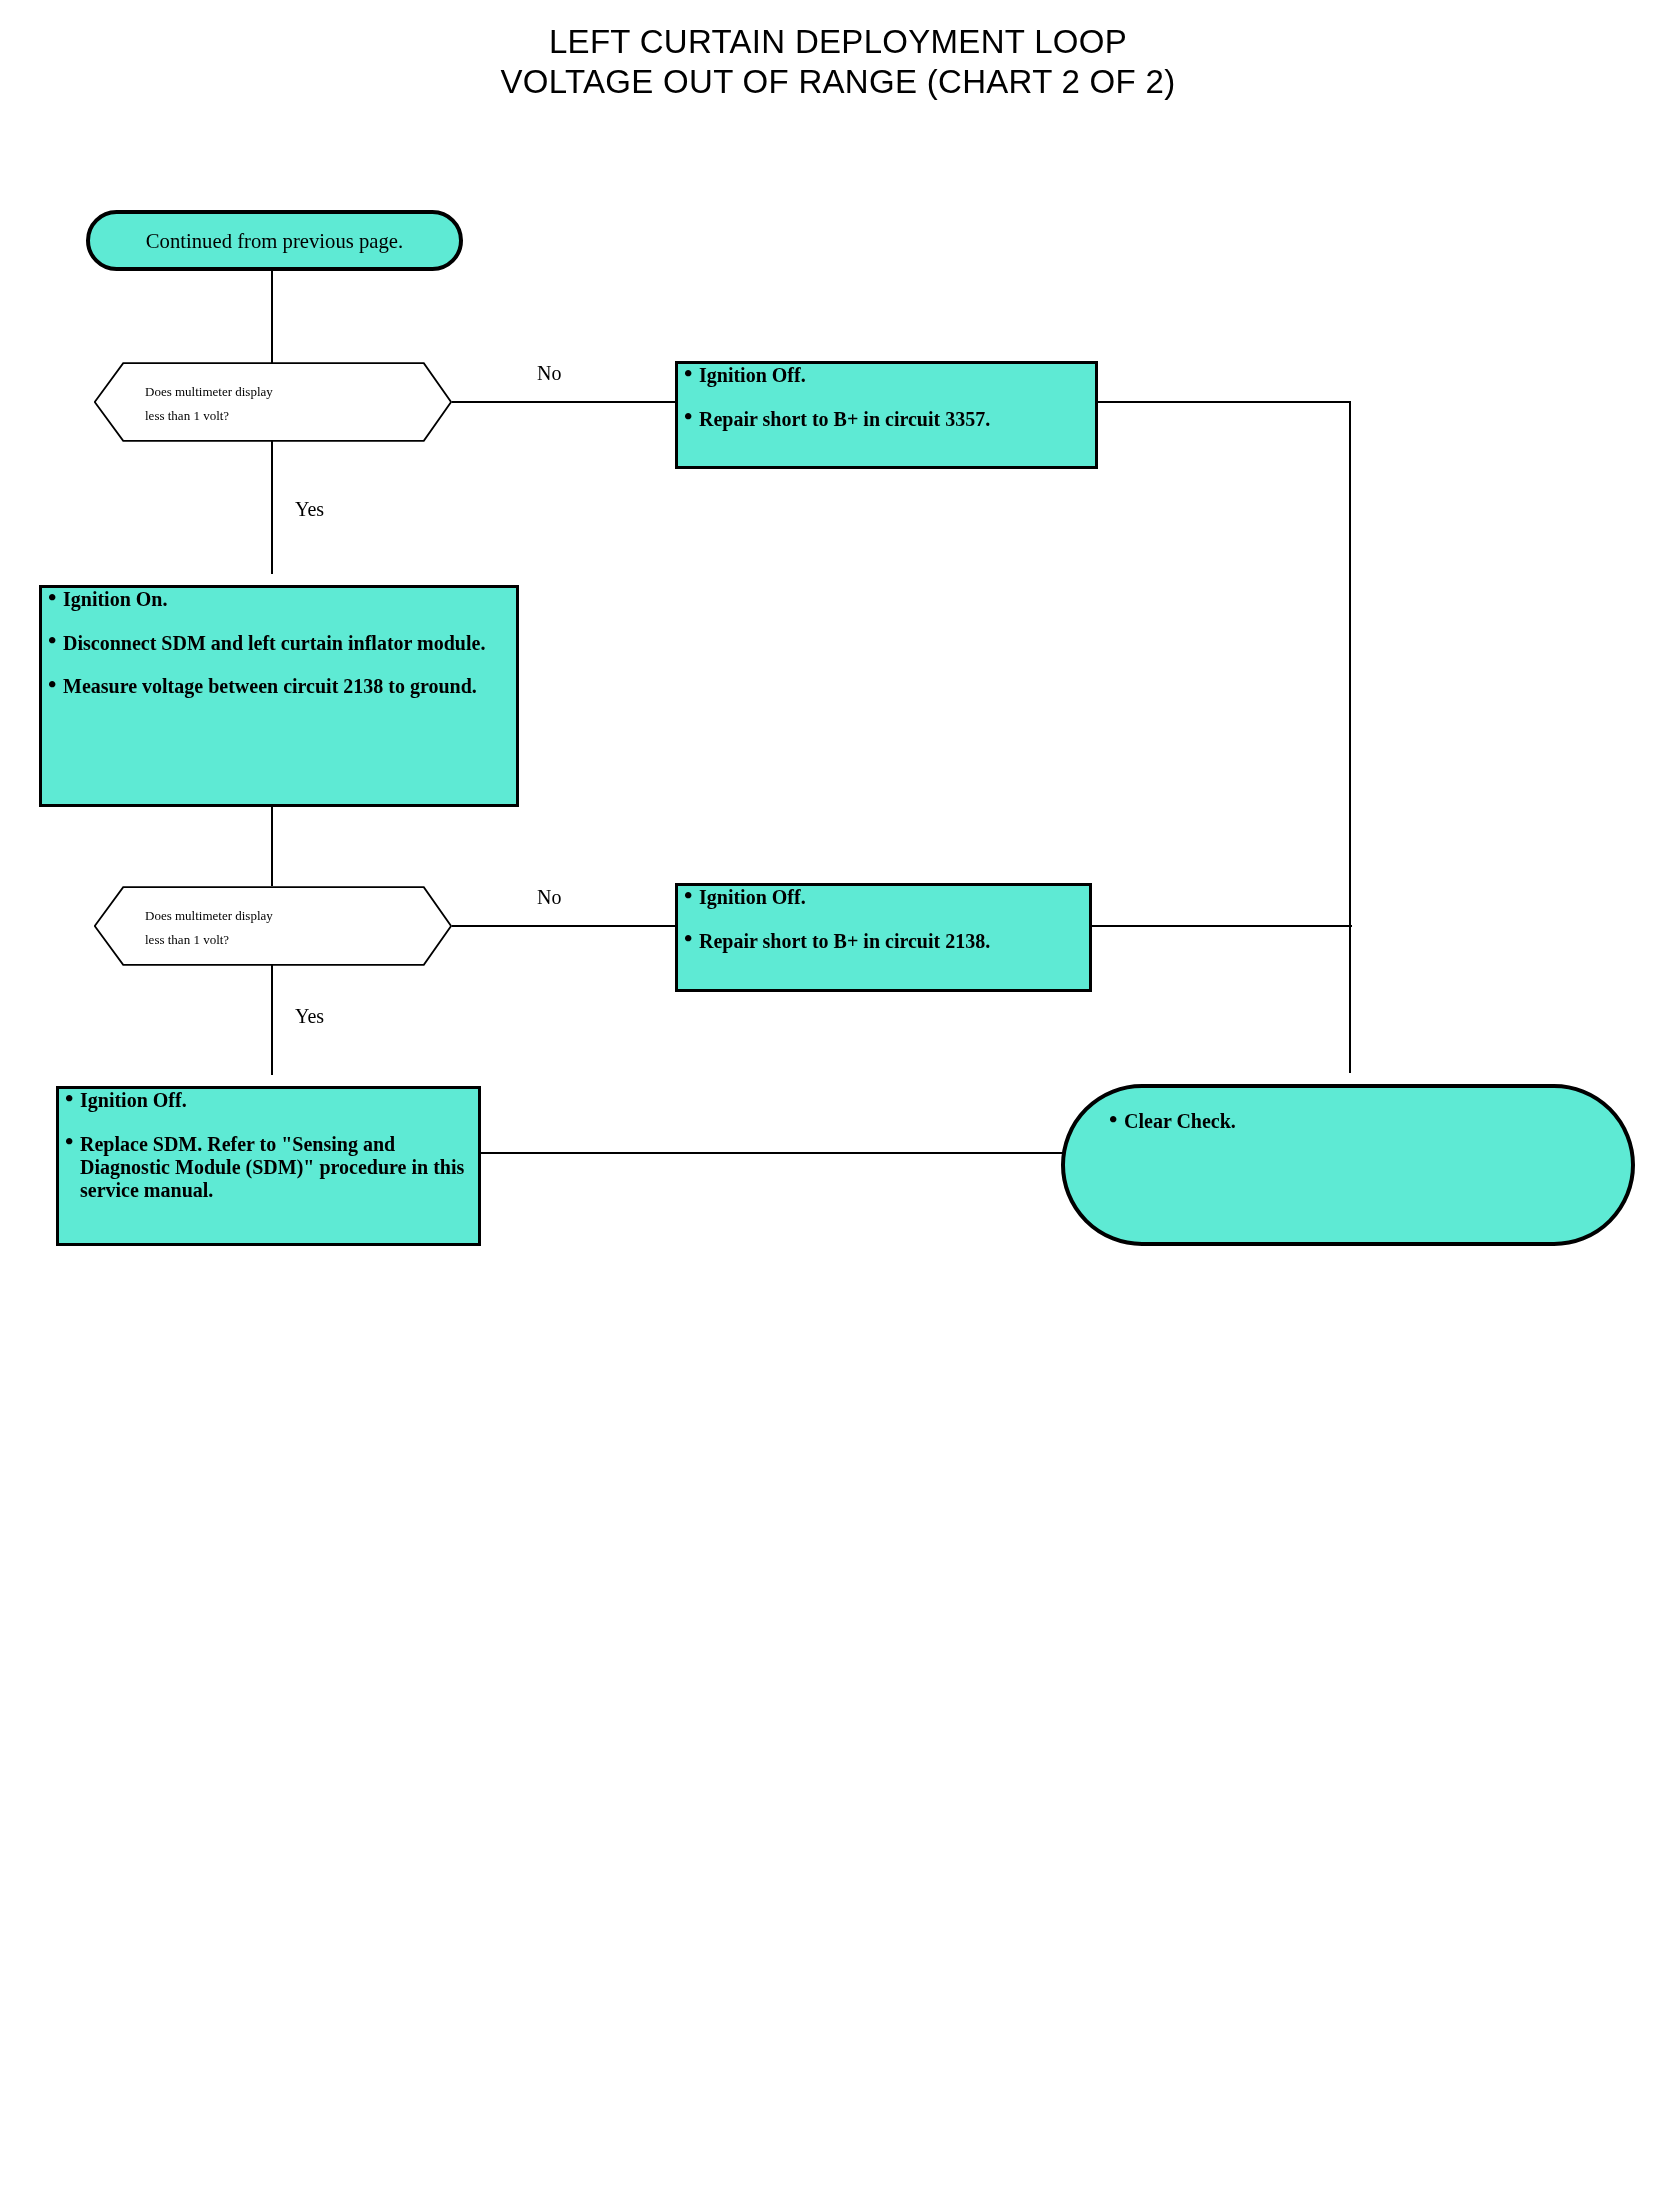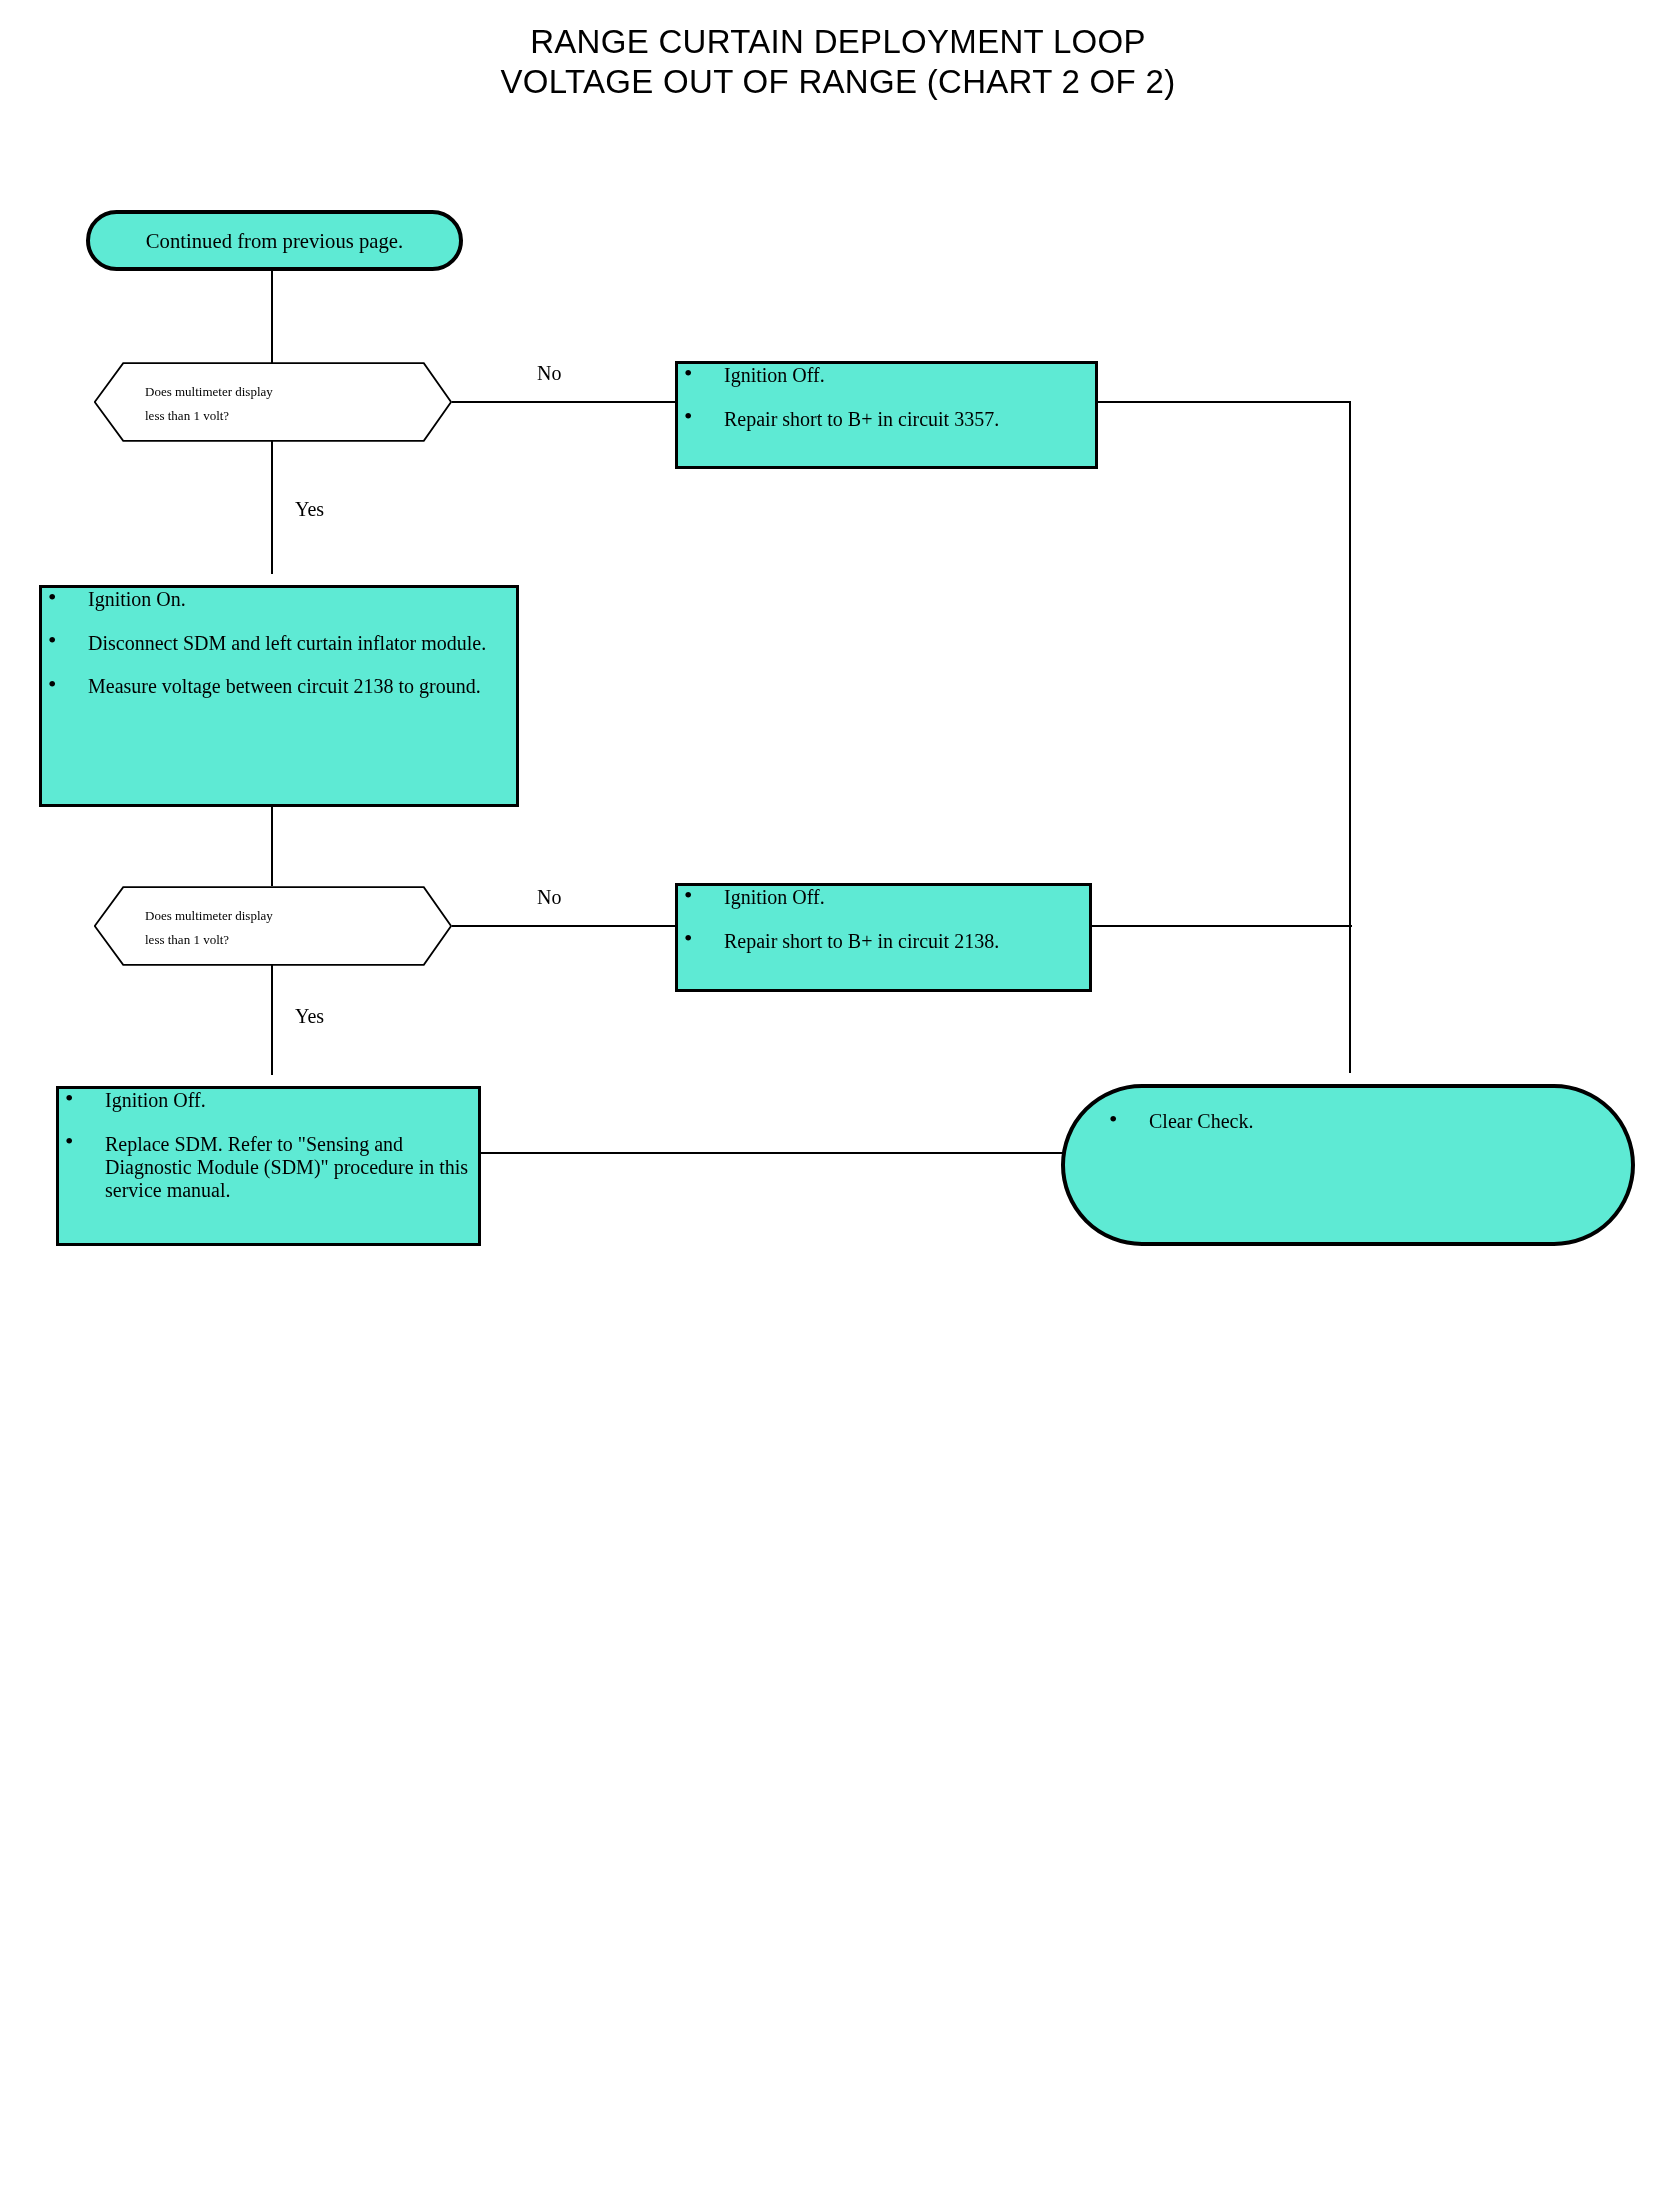--- a/index.html
+++ b/index.html
@@ -18,22 +18,22 @@
   .node{position:absolute;box-sizing:border-box;background:#5eead4;margin-top:13px;}
 
   .termbox{border:4.3px solid #000;border-radius:607px;}
   .procbox{border:3.6px solid #000;}
 
   .ctr{display:flex;align-items:center;justify-content:center;height:100%;}
   .ctrtext{font-size:20.7px;line-height:24px;}
 
   
   ul.bl{list-style:none;margin:0;padding:0;}
-  ul.bl li{position:relative;padding-left:46px;font-size:20px;line-height:23px;
-           margin:0 0 20.7px 0;}
+  ul.bl li{position:relative;padding-left:21px;font-size:20px;line-height:23px;
+           margin:0 0 20.7px 0;font-weight:bold;}
   ul.bl li:last-child{margin-bottom:0;}
   ul.bl li::before{content:"\2022";position:absolute;left:6px;top:-2.4px;
                    font-size:24px;line-height:23px;}
 
   .pad-a{padding:20.7px 18px 0 20.7px;}
   .pad-b{padding:24px 17px 0 24px;}
   .pad-c{padding:23px 18px 0 28px;}
 
   
   .hex{position:absolute;}
@@ -45,21 +45,21 @@
   .ln-h{position:absolute;height:2.4px;background:#000;}
 
   .edgelabel{position:absolute;font-size:20px;line-height:23px;}
 </style>
 </head>
 <body>
 
 <div id="canvas">
 
   <div class="title">
-    <div>RANGE CURTAIN DEPLOYMENT LOOP</div>
+    <div>LEFT CURTAIN DEPLOYMENT LOOP</div>
     <div>VOLTAGE OUT OF RANGE (CHART 2 OF 2)</div>
   </div>
 
   <div class="ln-v" style="left:271px;top:255px;height:108px;"></div>
 
   <div class="ln-h" style="left:452px;top:401px;width:226px;"></div>
 
   <div class="ln-v" style="left:271px;top:439px;height:135px;"></div>
 
   <div class="ln-v" style="left:271px;top:794px;height:92px;"></div>

